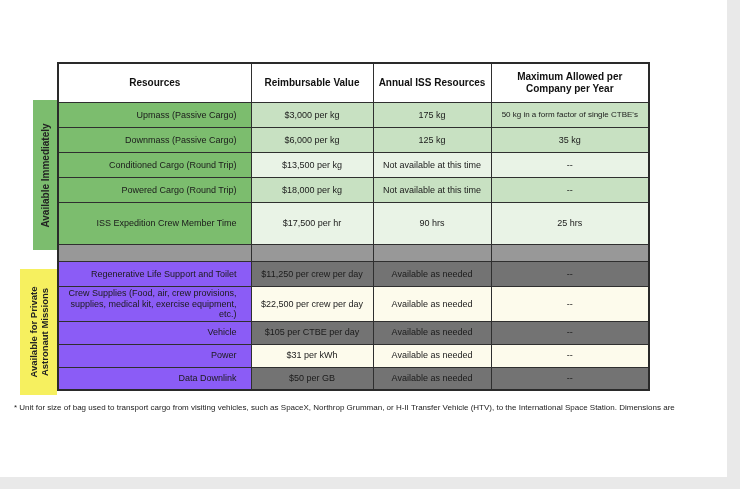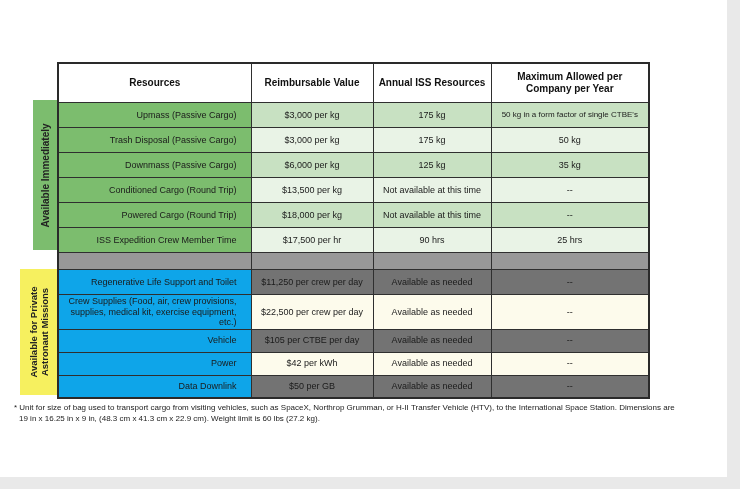--- a/index.html
+++ b/index.html
@@ -31,21 +31,21 @@
   }
   .rates th, .rates td { border:1px solid #2f2f2f; padding:1px 4px; vertical-align:middle; }
   .rates th {
     background:#ffffff; font-weight:bold; font-size:10px; line-height:12px;
     text-align:center; height:36px; color:#111;
   }
   .rates th.nowrap { white-space:nowrap; }
   .rates td { font-size:9px; line-height:10.5px; text-align:center; }
   td.nm { text-align:right; padding-right:14px; }
   td.gname { background:#7cbd6e; }
-  td.yname { background:#0ea5e9; }
+  td.yname { background:#8b5cf6; }
   tr.ga td.d { background:#c8e1c2; }
   tr.gb td.d { background:#e9f3e6; }
   tr.ya td.d { background:#737373; }
   tr.yb td.d { background:#fdfbec; }
   tr.sep td  { background:#989898; }
   td.small { font-size:8px; padding:1px 5px; }
 
   
   .footnote { position:absolute; left:14px; top:403px; width:714px; font-size:8px; line-height:10.5px; color:#222; }
   .footnote .fn2 { padding-left:5px; }
@@ -81,45 +81,39 @@
         <th>Maximum Allowed per Company per Year</th>
       </tr>
     </thead>
     <tbody>
       <tr class="ga" style="height:25px">
         <td class="nm gname">Upmass (Passive Cargo)</td>
         <td class="d">$3,000 per kg</td>
         <td class="d">175 kg</td>
         <td class="d small">50 kg in a form factor of single CTBE's</td>
       </tr>
-      <tr class="gb" style="height:25px">
-        <td class="nm gname">Trash Disposal (Passive Cargo)</td>
-        <td class="d">$3,000 per kg</td>
-        <td class="d">175 kg</td>
-        <td class="d">50 kg</td>
-      </tr>
       <tr class="ga" style="height:25px">
         <td class="nm gname">Downmass (Passive Cargo)</td>
         <td class="d">$6,000 per kg</td>
         <td class="d">125 kg</td>
         <td class="d">35 kg</td>
       </tr>
       <tr class="gb" style="height:25px">
         <td class="nm gname">Conditioned Cargo (Round Trip)</td>
         <td class="d">$13,500 per kg</td>
         <td class="d">Not available at this time</td>
         <td class="d">--</td>
       </tr>
       <tr class="ga" style="height:25px">
         <td class="nm gname">Powered Cargo (Round Trip)</td>
         <td class="d">$18,000 per kg</td>
         <td class="d">Not available at this time</td>
         <td class="d">--</td>
       </tr>
-      <tr class="gb" style="height:25px">
+      <tr class="gb" style="height:42px">
         <td class="nm gname">ISS Expedition Crew Member Time</td>
         <td class="d">$17,500 per hr</td>
         <td class="d">90 hrs</td>
         <td class="d">25 hrs</td>
       </tr>
 
       <tr class="sep" style="height:17px">
         <td></td>
         <td></td>
         <td></td>
@@ -139,33 +133,32 @@
         <td class="d">--</td>
       </tr>
       <tr class="ya" style="height:23px">
         <td class="nm yname">Vehicle</td>
         <td class="d">$105 per CTBE per day</td>
         <td class="d">Available as needed</td>
         <td class="d">--</td>
       </tr>
       <tr class="yb" style="height:23px">
         <td class="nm yname">Power</td>
-        <td class="d">$42 per kWh</td>
+        <td class="d">$31 per kWh</td>
         <td class="d">Available as needed</td>
         <td class="d">--</td>
       </tr>
       <tr class="ya" style="height:23px">
         <td class="nm yname">Data Downlink</td>
         <td class="d">$50 per GB</td>
         <td class="d">Available as needed</td>
         <td class="d">--</td>
       </tr>
     </tbody>
   </table>
 
   <div class="footnote">
     <div>* Unit for size of bag used to transport cargo from visiting vehicles, such as SpaceX, Northrop Grumman, or H-II Transfer Vehicle (HTV), to the International Space Station. Dimensions are</div>
-    <div class="fn2">19 in x 16.25 in x 9 in, (48.3 cm x 41.3 cm x 22.9 cm). Weight limit is 60 lbs (27.2 kg).</div>
   </div>
 
   <div class="edge-right"></div>
   <div class="edge-bottom"></div>
 </div>
 
 </body></html>

